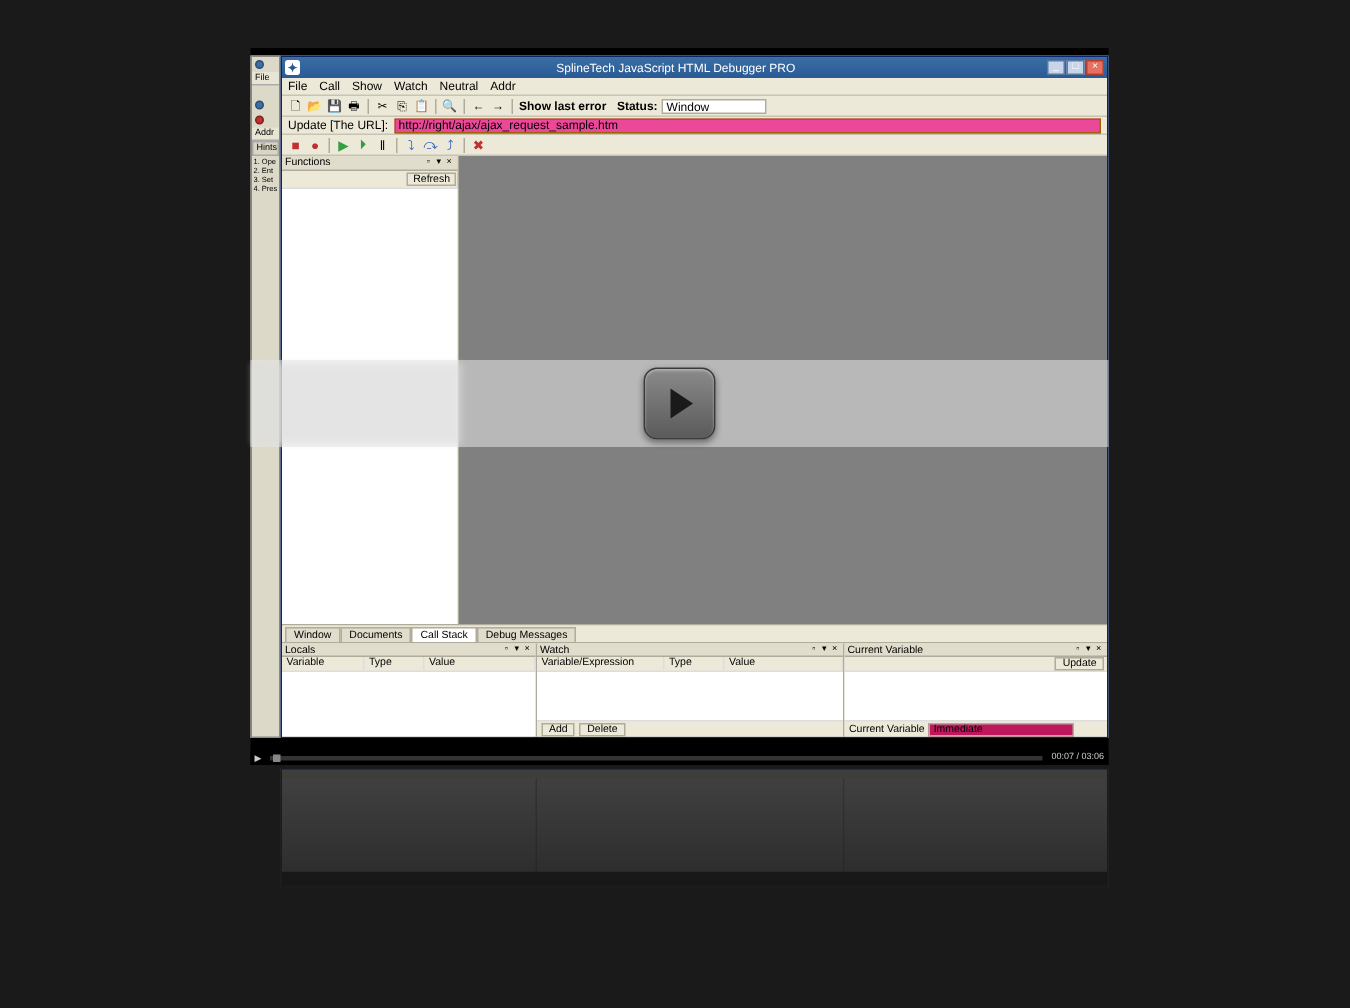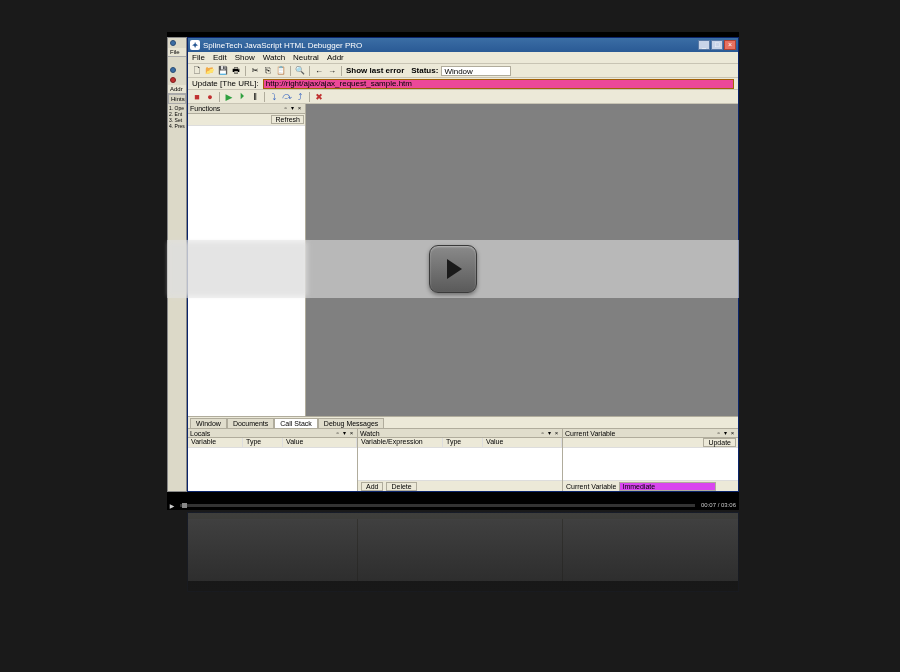--- a/index.html
+++ b/index.html
@@ -48,21 +48,21 @@
   padding: 0 2px;
   font-size: 8px;
 }
 .title-icon {
   width: 10px; height: 10px;
   background: #fff; border-radius: 2px;
   display: flex; align-items: center; justify-content: center;
   color: #2a5a95; font-weight: bold; font-size: 8px;
   margin-right: 3px;
 }
-.title-text { flex: 1; }
+.title-text { flex: 1; text-align: center; }
 .win-btns { display: flex; gap: 1px; }
 .win-btn {
   width: 12px; height: 10px;
   background: #c8d4e8;
   border: 1px solid #5a7aa5;
   font-size: 7px; line-height: 8px; text-align: center;
   cursor: pointer;
 }
 .win-btn.close { background: #e87060; border-color: #b04030; color:#fff; }
 .menubar {
@@ -184,21 +184,21 @@
 .bp-cols span { padding:0 3px; border-right:1px solid #ddd; }
 .bp-body { flex:1; background:#fff; }
 .bp-foot {
   height: 11px; display:flex; align-items:center; gap:3px;
   padding:0 3px; background:#ece9d8; border-top:1px solid #ddd;
 }
 .bp-foot .btn {
   font-size:7px; padding:0 4px; border:1px solid #b0ac9c; background:#ece9d8; cursor:pointer;
 }
 .bp-foot .lbl { font-size:7px; }
-.bp-foot .fld { flex:1; height:9px; border:1px solid #b0ac9c; background:#d946ef; font-size:7px; padding:0 2px; }
+.bp-foot .fld { flex:1; height:9px; border:1px solid #b0ac9c; background:#be185d; font-size:7px; padding:0 2px; }
 
 
 .vid-controls {
   position: absolute;
   left: 0; bottom: 0;
   width: 572px; height: 10px;
   background: #000;
   display: flex; align-items: center;
   color: #ccc; font-size: 6px;
 }
@@ -285,21 +285,21 @@
       <div class="title-text">SplineTech JavaScript HTML Debugger PRO</div>
       <div class="win-btns">
         <div class="win-btn">_</div>
         <div class="win-btn">□</div>
         <div class="win-btn close">×</div>
       </div>
     </div>
 
     <div class="menubar">
       <span>File</span>
-      <span>Edit</span>
+      <span>Call</span>
       <span>Show</span>
       <span>Watch</span>
       <span>Neutral</span>
       <span>Addr</span>
     </div>
 
     <div class="toolbar">
       <div class="tb-ic">🗋</div>
       <div class="tb-ic">📂</div>
       <div class="tb-ic">💾</div>

